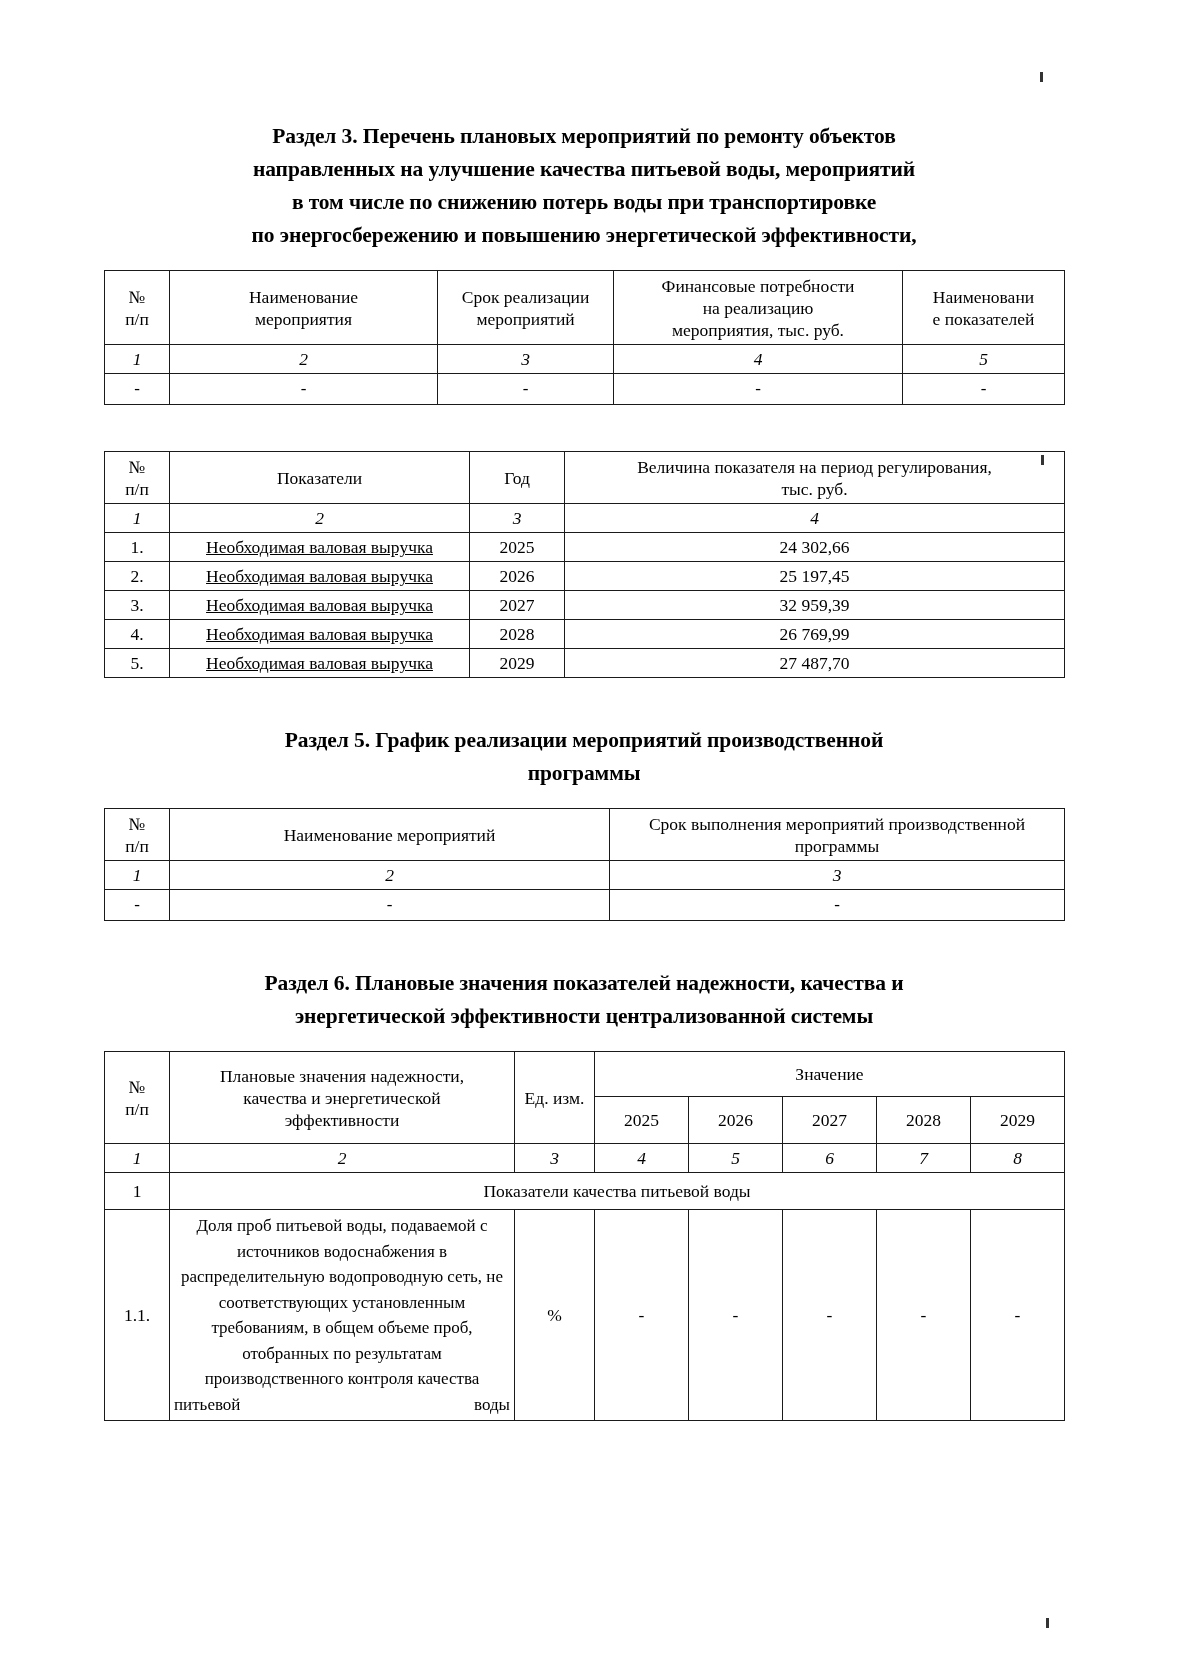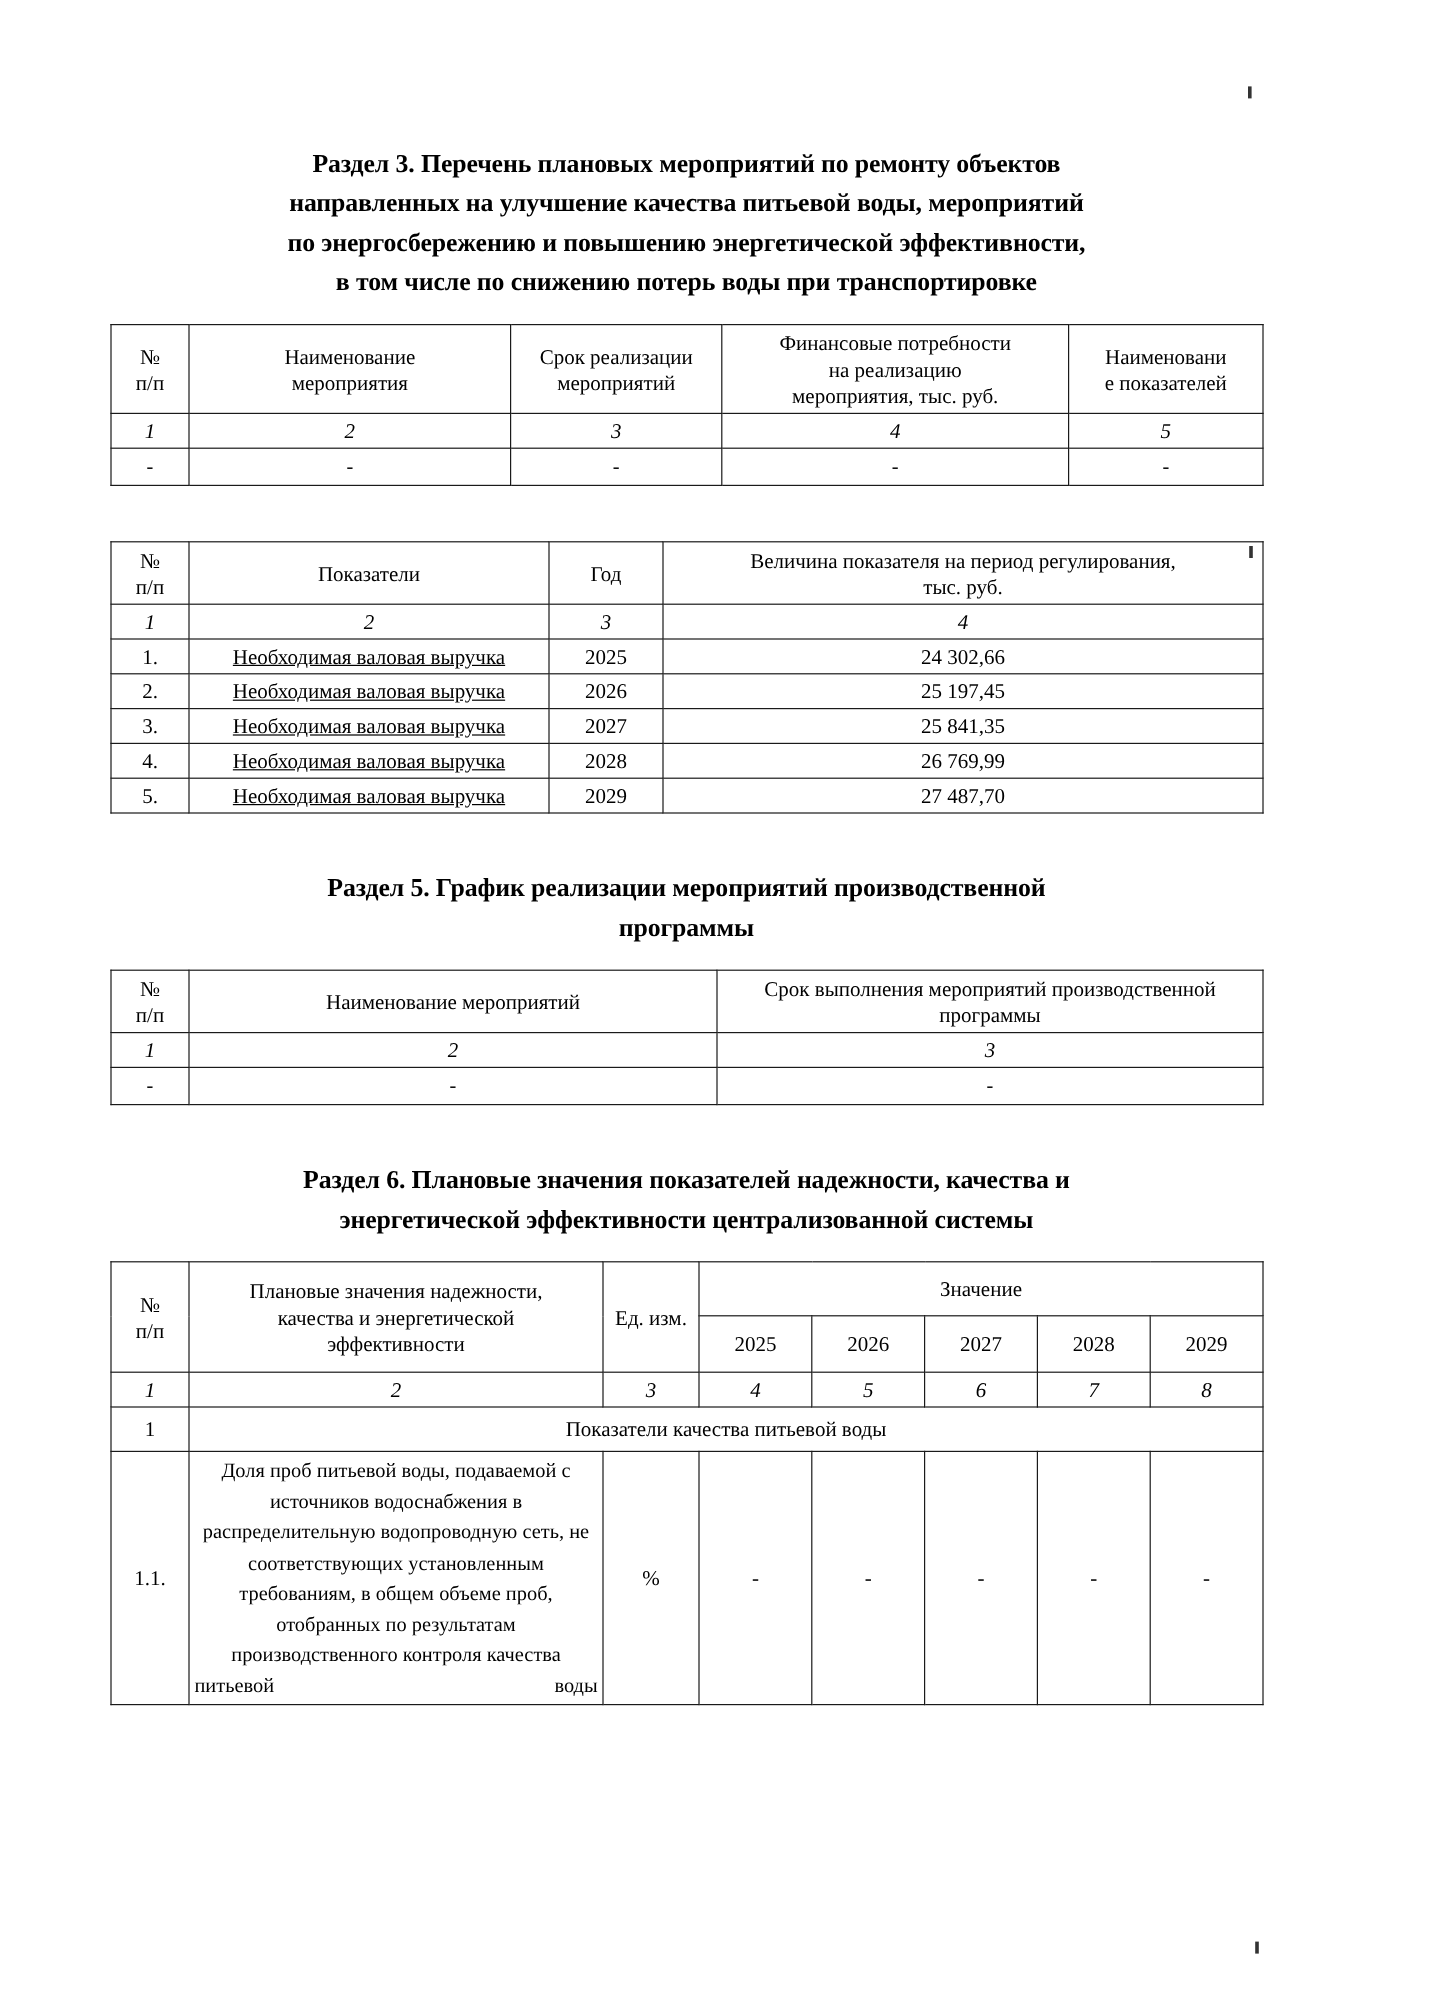--- a/index.html
+++ b/index.html
@@ -18,21 +18,21 @@
     width: 1200px;
     height: 1669px;
     margin: 0 auto;
     background: #ffffff;
     overflow: hidden;
     box-sizing: border-box;
     padding: 0;
   }
   .content {
     position: absolute;
-    left: 92px;
+    left: 104px;
     top: 120px;
     width: 960px;
   }
 
   
   h2.section-title {
     font-family: "Liberation Serif", "DejaVu Serif", serif;
     font-weight: bold;
     font-size: 21.5px;
     line-height: 33px;
@@ -107,22 +107,22 @@
 
   <div class="scan-mark m1"></div>
   <div class="scan-mark m2"></div>
   <div class="scan-mark m3"></div>
 
   <div class="content">
 
     <div class="heading-block">
       <h2 class="section-title">Раздел 3. Перечень плановых мероприятий по ремонту объектов</h2>
       <h2 class="section-title">направленных на улучшение качества питьевой воды, мероприятий</h2>
+      <h2 class="section-title">в том числе по снижению потерь воды при транспортировке</h2>
       <h2 class="section-title">по энергосбережению и повышению энергетической эффективности,</h2>
-      <h2 class="section-title">в том числе по снижению потерь воды при транспортировке</h2>
     </div>
 
     <table class="doc-table">
       <colgroup>
         <col style="width:65px">
         <col style="width:268px">
         <col style="width:176px">
         <col style="width:289px">
         <col style="width:162px">
       </colgroup>
@@ -205,21 +205,21 @@
         <tr>
           <td>2.</td>
           <td class="cell-left">Необходимая валовая выручка</td>
           <td>2026</td>
           <td>25 197,45</td>
         </tr>
         <tr>
           <td>3.</td>
           <td class="cell-left">Необходимая валовая выручка</td>
           <td>2027</td>
-          <td>25 841,35</td>
+          <td>32 959,39</td>
         </tr>
         <tr>
           <td>4.</td>
           <td class="cell-left">Необходимая валовая выручка</td>
           <td>2028</td>
           <td>26 769,99</td>
         </tr>
         <tr>
           <td>5.</td>
           <td class="cell-left">Необходимая валовая выручка</td>

